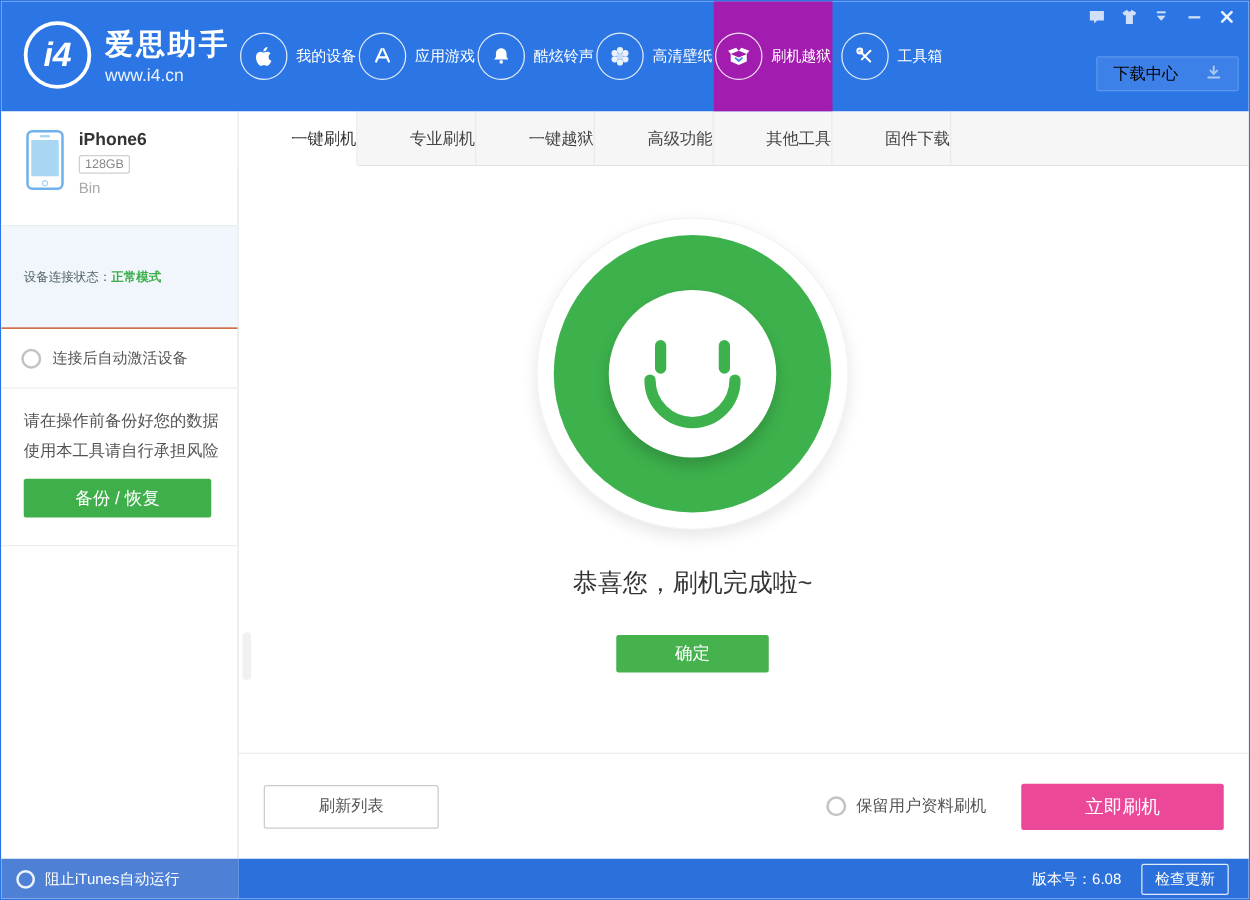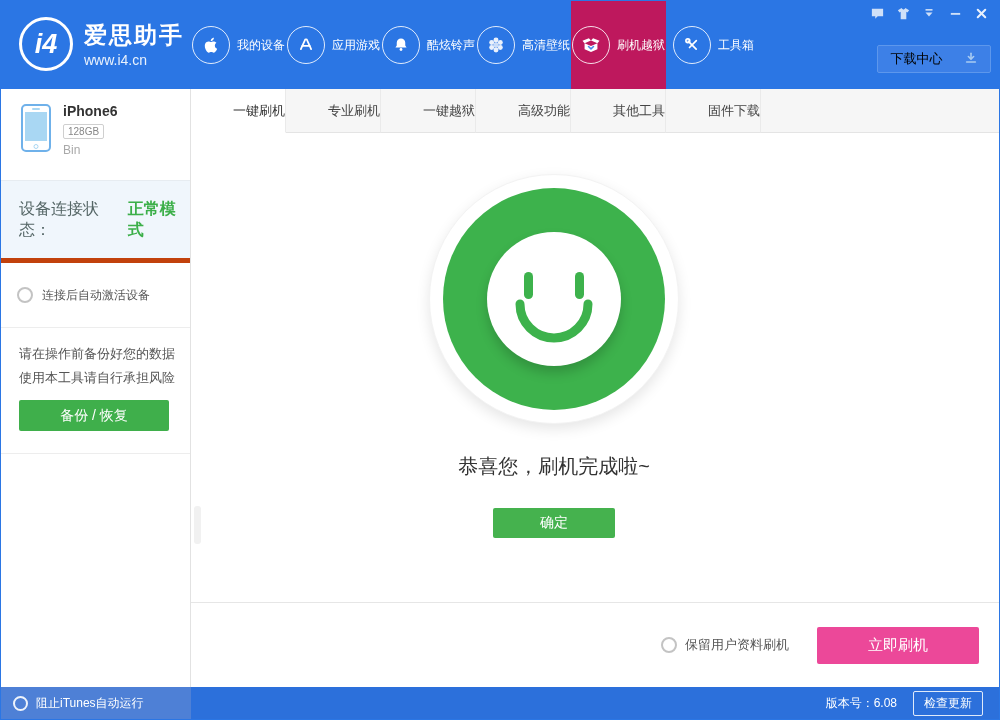--- a/index.html
+++ b/index.html
@@ -27,21 +27,21 @@
   }
   .logo-mark span { color:#fff; font-size: 27px; font-weight: bold; font-style: italic; }
   .logo-title { color:#fff; font-size: 23px; font-weight: bold; letter-spacing: 2px; }
   .logo-sub { color:#E9F2FD; font-size: 14px; margin-top: 1px; }
 
   .nav { position: absolute; left: 190px; top: 0; height: 88px; display: flex; }
   .nav-item {
     width: 95px; display: flex; flex-direction: row; align-items: center;
     justify-content: center; gap: 7px; cursor: pointer;
   }
-  .nav-item.active { background: #be185d; }
+  .nav-item.active { background: #a21caf; }
   .nav-icon {
     width: 38px; height: 38px; border: 1px solid rgba(255,255,255,.85); border-radius: 50%;
     display: flex; align-items: center; justify-content: center;
   }
   .nav-label { color:#fff; font-size: 12px; white-space: nowrap; }
 
   .win-controls { position: absolute; top: 4px; right: 10px; display: flex; gap: 10px; }
   .wc { width: 16px; height: 16px; display: flex; align-items: center; justify-content: center; cursor: pointer; }
 
   .download-center {
@@ -61,27 +61,27 @@
   .phone .screen { position:absolute; left: 2px; right: 2px; top: 6px; bottom: 9px; background:#A9D7F3; }
   .phone .speaker { position:absolute; top: 2px; left:50%; transform:translateX(-50%); width: 8px; height: 2px; background:#A9D7F3; border-radius: 1px; }
   .phone .home { position:absolute; bottom: 1px; left:50%; transform:translateX(-50%); width: 5px; height: 5px; border: 1px solid #A9D7F3; border-radius: 50%; }
   .device-info { margin-left: 62px; padding-top: 14px; }
   .device-name { font-size: 14px; font-weight: bold; color:#333; }
   .device-badge { display:inline-block; margin-top: 5px; font-size: 10px; color:#888; border: 1px solid #CFCFCF; border-radius: 2px; padding: 1px 4px; }
   .device-owner { font-size: 12px; color:#A9A9A9; margin-top: 4px; }
 
   .conn-status {
     height: 82px; flex: none; background:#F0F6FC;
-    border-bottom: 5px solid #c2410c; display:flex; align-items:center;
-    padding-left: 18px; font-size: 16px; color:#566;
+    border-bottom: 1px solid #c2410c; display:flex; align-items:center;
+    padding-left: 18px; font-size: 10px; color:#566;
   }
   .conn-value { color:#3CAF49; font-weight: bold; }
 
   .auto-activate {
-    height: 65px; flex: none; border-bottom: 1px solid #EDEDED;
+    height: 48px; flex: none; border-bottom: 1px solid #EDEDED;
     display: flex; align-items: center; gap: 9px; padding-left: 16px;
     font-size: 12px; color:#555; cursor: pointer;
   }
   .radio { width: 16px; height: 16px; border: 2px solid #C3C3C3; border-radius: 50%; background:#fff; flex:none; cursor: pointer; }
 
   .warning { height: 126px; flex: none; border-bottom: 1px solid #EDEDED; padding: 14px 0 0 18px; font-size: 13px; color:#555; line-height: 1.85; }
   .backup-button {
     margin-top: 10px; width: 150px; height: 31px; background:#3FAF4B; color:#fff;
     border:none; border-radius: 2px; font-size: 14px; cursor: pointer; font-family: inherit;
   }
@@ -339,20 +339,21 @@
               </svg>
             </div>
           </div>
         </div>
 
         <div class="message">恭喜您，刷机完成啦~</div>
         <button class="ok-button">确定</button>
       </div>
 
       <div class="action-bar">
+        <button class="refresh-button">刷新列表</button>
         <div class="keep-group">
           <span class="radio"></span>
           <span>保留用户资料刷机</span>
         </div>
         <button class="flash-button">立即刷机</button>
       </div>
     </div>
   </div>
 
   <div class="footer">

